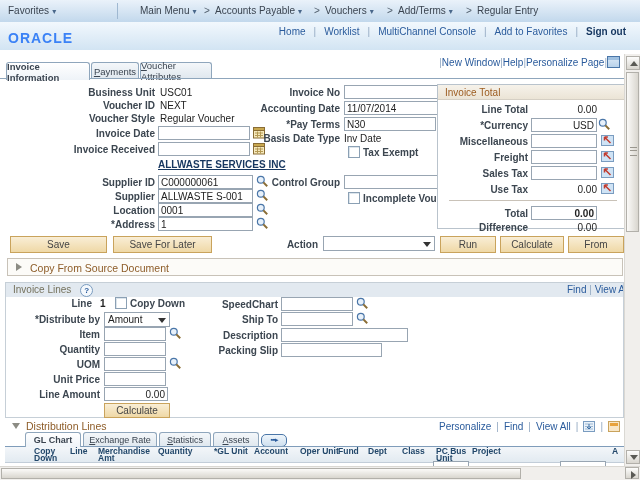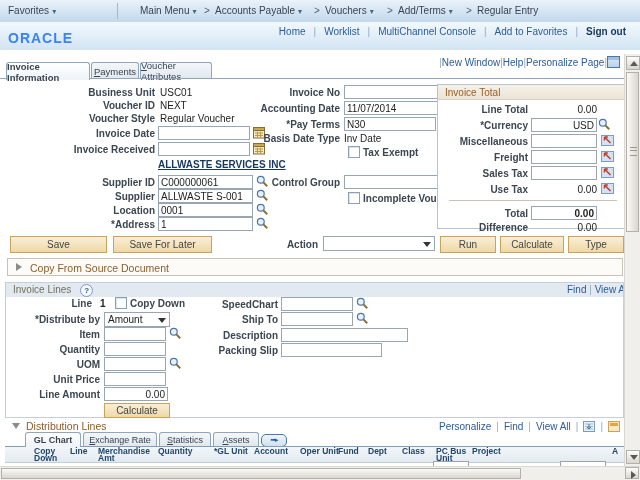--- a/index.html
+++ b/index.html
@@ -309,21 +309,21 @@
 
   <div class="btn" style="left:10px;top:236px;width:95px;">Save</div>
   <div class="btn" style="left:113px;top:236px;width:97px;">Save For Later</div>
   <span class="lbl" style="left:270px;top:239px;width:48px;">Action</span>
   <div class="fsel" style="left:323px;top:236px;width:112px;">
       <span class="t"></span>
       <i class="a"></i>
     </div>
   <div class="btn" style="left:440px;top:236px;width:54px;">Run</div>
   <div class="btn" style="left:500px;top:236px;width:62px;">Calculate</div>
-  <div class="btn" style="left:568px;top:236px;width:54px;">Type</div>
+  <div class="btn" style="left:568px;top:236px;width:54px;">From</div>
 
   <div class="copybox">
     <span class="tri-r" style="left:8px;top:4px;"></span>
     <span class="brown" style="position:absolute;left:22px;top:3px;font-size:10.5px;">Copy From Source Document</span>
   </div>
 
   <div class="ilbox">
     <div class="ilbar">
       <span>Invoice Lines</span>
       <span class="help" style="margin-left:6px;"></span>

